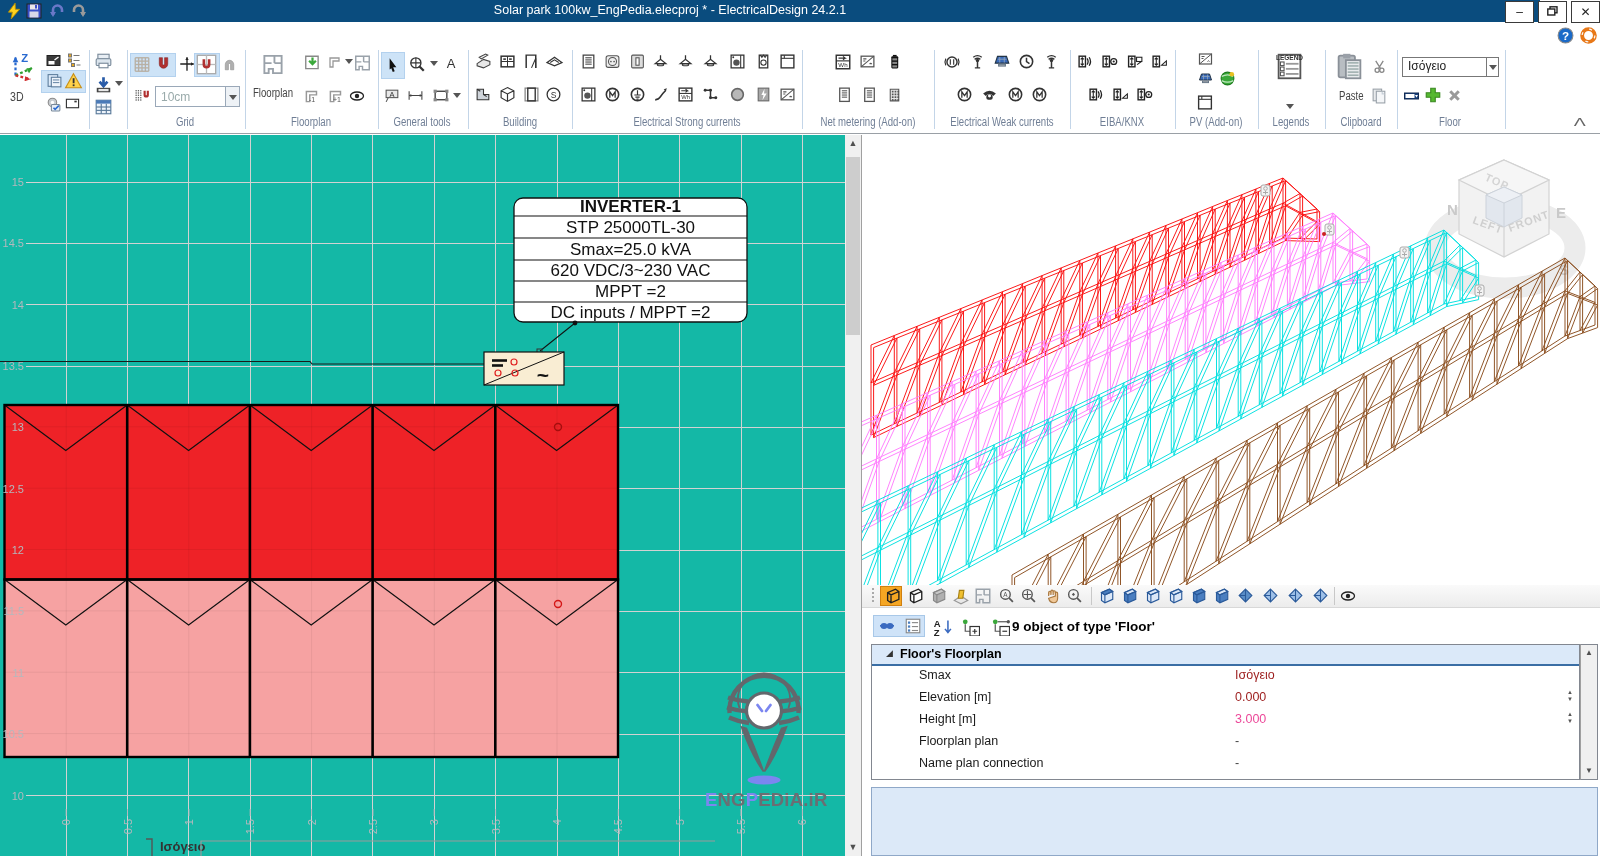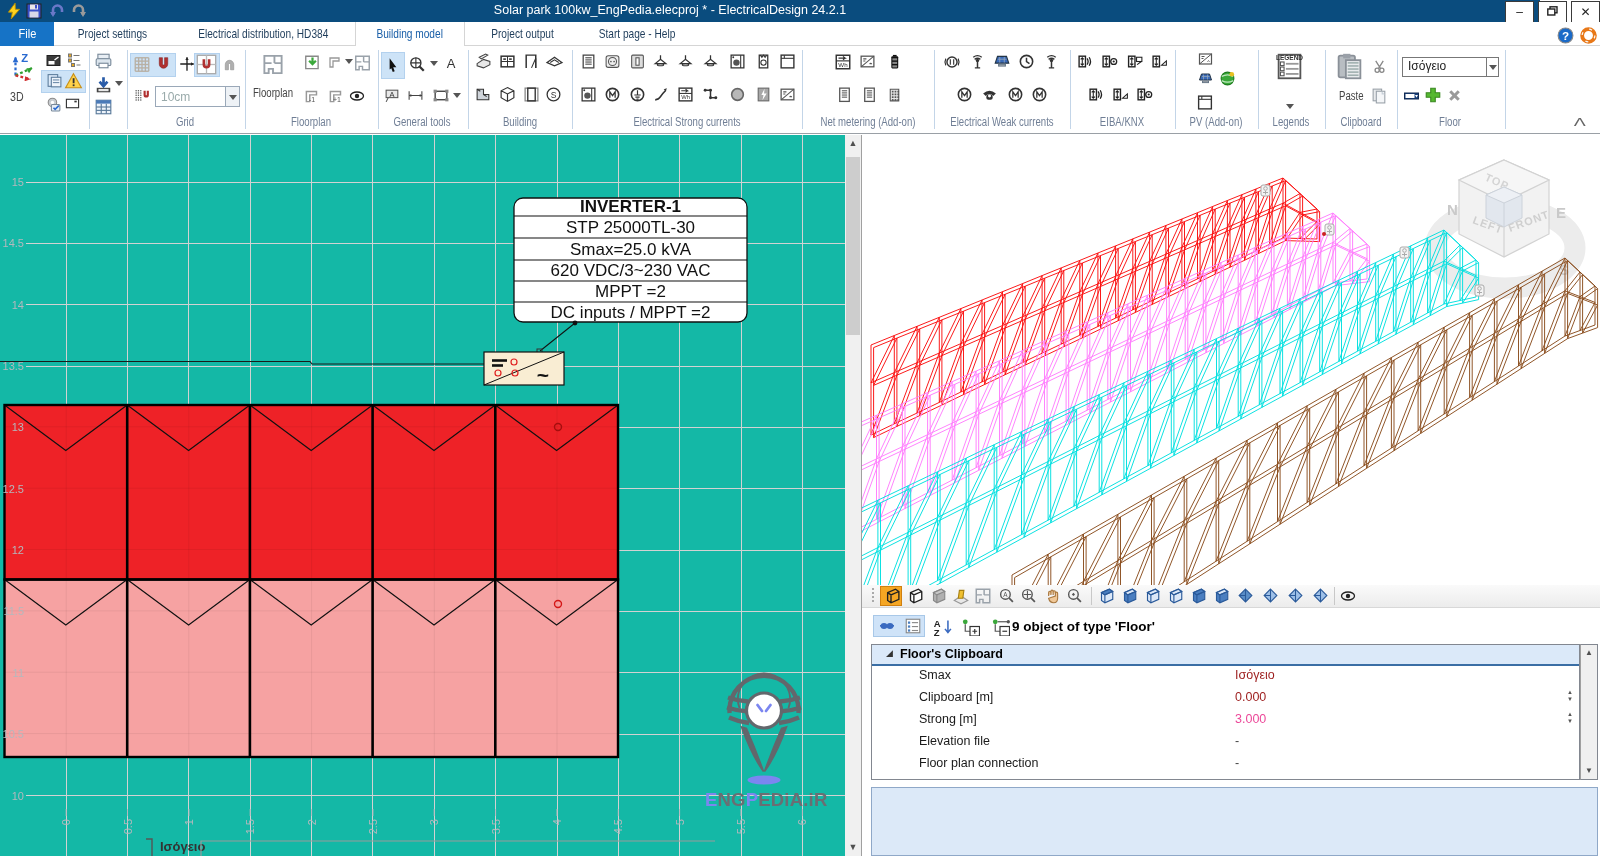--- a/index.html
+++ b/index.html
@@ -47,28 +47,20 @@
         <path d="M3.5 12 V7 A4.5 4.5 0 0 1 12.5 7 V9" fill="none" stroke="#9a9a9a" stroke-width="2.6"></path>
         <path d="M0.5 9 L6.5 9 L3.5 14 Z" fill="#9a9a9a"></path>
       </svg>
     <div class="title">Solar park 100kw_EngPedia.elecproj * - ElectricalDesign 24.2.1</div>
     <div class="wbtn" style="left:1505px">–</div>
     <div class="wbtn" style="left:1538px"><svg width="11" height="10" viewBox="0 0 11 10">
           <rect x="3" y="0.8" width="7" height="6" fill="none" stroke="#222" stroke-width="1.4"></rect>
           <rect x="0.8" y="3" width="7" height="6" fill="#fff" stroke="#222" stroke-width="1.4"></rect>
         </svg></div>
     <div class="wbtn" style="left:1571px">✕</div>
-  </div>
-  <div id="tabs">
-    <div id="filetab"><span>File</span></div>
-    <div class="tab" style="left:60px;width:105px">Project settings</div>
-    <div class="tab" style="left:180px;width:165px">Electrical distribution, HD384</div>
-    <div id="seltab"><span>Building model</span></div>
-    <div class="tab" style="left:475px;width:95px">Project output</div>
-    <div class="tab" style="left:582px;width:110px">Start page - Help</div>
   </div>
   <div id="ribbon">
       <div style="position:absolute;left:88.5px;top:4px;width:1px;height:79px;background:#c3d5e8"></div>
       <div style="position:absolute;left:127.0px;top:4px;width:1px;height:79px;background:#c3d5e8"></div>
       <div style="position:absolute;left:244.5px;top:4px;width:1px;height:79px;background:#c3d5e8"></div>
       <div style="position:absolute;left:377.5px;top:4px;width:1px;height:79px;background:#c3d5e8"></div>
       <div style="position:absolute;left:467.5px;top:4px;width:1px;height:79px;background:#c3d5e8"></div>
       <div style="position:absolute;left:571.5px;top:4px;width:1px;height:79px;background:#c3d5e8"></div>
       <div style="position:absolute;left:802.0px;top:4px;width:1px;height:79px;background:#c3d5e8"></div>
       <div style="position:absolute;left:934.0px;top:4px;width:1px;height:79px;background:#c3d5e8"></div>
@@ -2126,32 +2118,32 @@
         <path d="M6 4 h8" stroke="#555"></path>
         <circle cx="15" cy="4" r="1.4" fill="#555"></circle>
         <rect x="8" y="8" width="8" height="8" fill="#fff" stroke="#333"></rect>
         <path d="M10 12 h4" stroke="#333"></path>
       </svg>
       <div style="position:absolute;left:150px;top:4px;font-size:13.5px;font-weight:bold;color:#000">9 object of type 'Floor'</div>
     </div>
   <div id="props">
       <div style="position:absolute;left:0;top:0;right:0;height:21px;background:#dbe9f9;border-bottom:2px solid #3a6ea5">
         <span style="position:absolute;left:14px;top:3px;font-size:9px;color:#333">◢</span>
-        <span style="position:absolute;left:28px;top:2px;font-size:12.5px;font-weight:bold;color:#000">Floor's Clipboard</span>
+        <span style="position:absolute;left:28px;top:2px;font-size:12.5px;font-weight:bold;color:#000">Floor's Floorplan</span>
       </div>
       <div style="position:absolute;left:47px;top:23px;font-size:12.5px;color:#1a1a1a">Smax</div>
       <div style="position:absolute;left:363px;top:23px;font-size:12.5px;color:#9c1c1c">Ισόγειο</div>
-      <div style="position:absolute;left:47px;top:45px;font-size:12.5px;color:#1a1a1a">Clipboard [m]</div>
+      <div style="position:absolute;left:47px;top:45px;font-size:12.5px;color:#1a1a1a">Elevation [m]</div>
       <div style="position:absolute;left:363px;top:45px;font-size:12.5px;color:#9c1c1c">0.000</div>
       <div style="position:absolute;left:695px;top:44px;font-size:6px;color:#555;line-height:7px">▲<br>▼</div>
-      <div style="position:absolute;left:47px;top:67px;font-size:12.5px;color:#1a1a1a">Strong [m]</div>
+      <div style="position:absolute;left:47px;top:67px;font-size:12.5px;color:#1a1a1a">Height [m]</div>
       <div style="position:absolute;left:363px;top:67px;font-size:12.5px;color:#ec4899">3.000</div>
       <div style="position:absolute;left:695px;top:66px;font-size:6px;color:#555;line-height:7px">▲<br>▼</div>
-      <div style="position:absolute;left:47px;top:89px;font-size:12.5px;color:#1a1a1a">Elevation file</div>
+      <div style="position:absolute;left:47px;top:89px;font-size:12.5px;color:#1a1a1a">Floorplan plan</div>
       <div style="position:absolute;left:363px;top:89px;font-size:12.5px;color:#444">-</div>
-      <div style="position:absolute;left:47px;top:111px;font-size:12.5px;color:#1a1a1a">Floor plan connection</div>
+      <div style="position:absolute;left:47px;top:111px;font-size:12.5px;color:#1a1a1a">Name plan connection</div>
       <div style="position:absolute;left:363px;top:111px;font-size:12.5px;color:#444">-</div>
     </div>
   <div id="propscroll">
     <div style="position:absolute;left:0;top:0;width:16px;height:16px;color:#505050;font-size:8px;text-align:center;line-height:16px">▲</div>
     <div style="position:absolute;left:0;bottom:0;width:16px;height:16px;color:#505050;font-size:8px;text-align:center;line-height:16px">▼</div>
   </div>
   <div id="bluepanel"></div>
 </div>
 </body></html>

